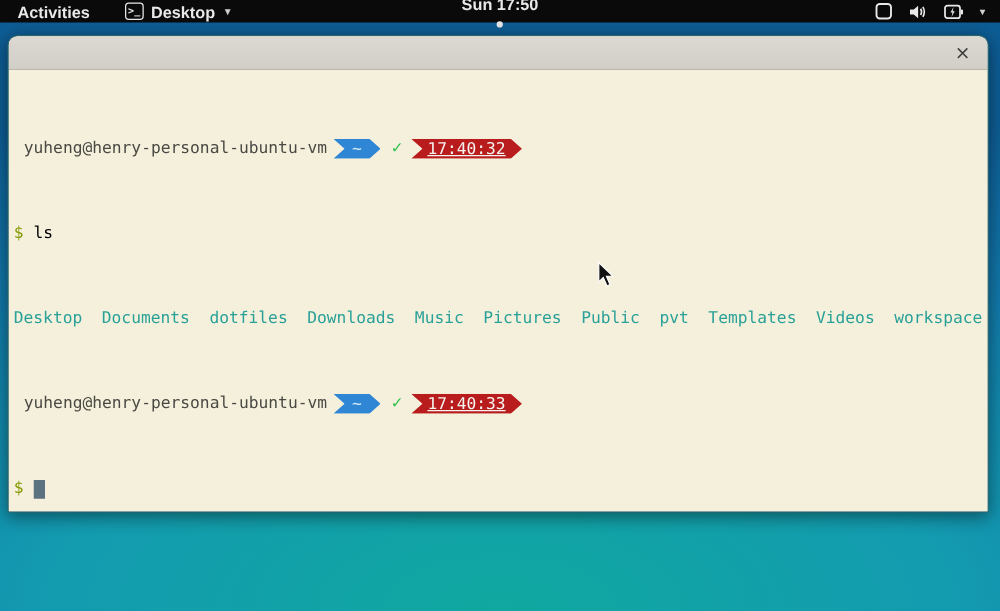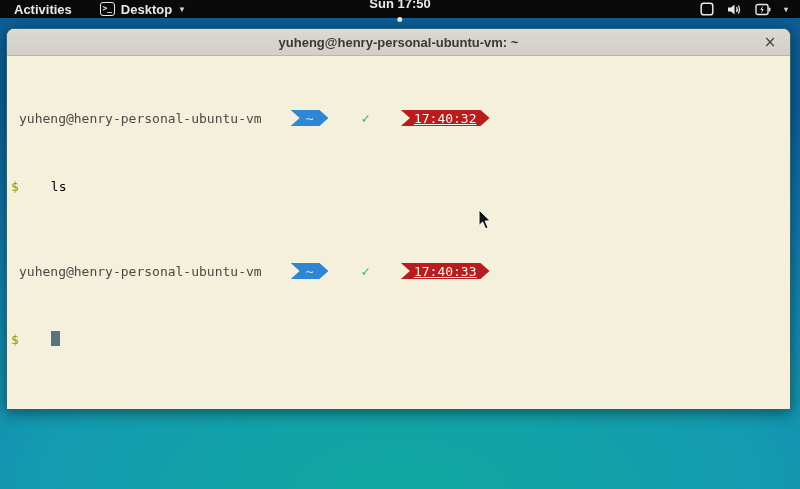--- a/index.html
+++ b/index.html
@@ -58,21 +58,21 @@
     font-family: "DejaVu Sans", sans-serif;
   }
 
   .terminal {
     height: 354px; background: #f5f0dc;
     padding: 3px 4px;
     font-family: "DejaVu Sans Mono", monospace;
     font-size: 13px; line-height: 17px; color: #4a4a44;
     white-space: pre; position: relative;
   }
-  .t-line { height: 17px; display: flex; align-items: flex-start; gap: 24px; }
+  .t-line { height: 17px; display: flex; align-items: flex-end; }
   .prompt-user { padding-left: 8px; color: #4a4a44; }
 
   .ribbon {
     display: inline-flex; align-items: center; justify-content: center;
     height: 16px; font-size: 13px;
     clip-path: polygon(0 0, calc(100% - 9px) 0, 100% 50%, calc(100% - 9px) 100%, 0 100%, 9px 50%);
   }
   .ribbon.blue { background: #2e86d4; color: #cfe6f7; padding: 0 15px; margin-left: 5px; }
   .ribbon.dark { background: #b91c1c; color: #f4f4f0; padding: 0 13px; margin-left: 7px; text-decoration: underline; }
   .check { color: #2bc14b; font-weight: 700; margin-left: 9px; font-size: 14px; }
@@ -115,38 +115,38 @@
       <rect x="1" y="1.5" width="12" height="10" rx="2" fill="none" stroke="#e9e9e9" stroke-width="1.4"></rect>
       <rect x="13.6" y="4.5" width="1.8" height="4" rx="0.8" fill="#e9e9e9"></rect>
       <polygon points="7.8,2.5 5.4,7 7,7 6.2,10.5 8.8,6 7.2,6" fill="#e9e9e9"></polygon>
     </svg>
     <span class="caret">▾</span>
   </div>
 </div>
 
 <div class="window">
   <div class="titlebar">
-    <span>yuheng@henry-personal-ubuntu-vm: ~</span>
     <span class="close-btn">×</span>
   </div>
 
   <div class="terminal">
     
     <div class="t-line">
       <span class="prompt-user">yuheng@henry-personal-ubuntu-vm</span>
       <span class="ribbon blue">~</span>
       <span class="check">✓</span>
       <span class="ribbon dark">17:40:32</span>
     </div>
     
     <div class="t-line">
       <span class="dollar">$</span>
       <span class="cmd">ls</span>
     </div>
     
+    <div class="t-line listing">Desktop  Documents  dotfiles  Downloads  Music  Pictures  Public  pvt  Templates  Videos  workspace</div>
     
     <div class="t-line">
       <span class="prompt-user">yuheng@henry-personal-ubuntu-vm</span>
       <span class="ribbon blue">~</span>
       <span class="check">✓</span>
       <span class="ribbon dark">17:40:33</span>
     </div>
     
     <div class="t-line">
       <span class="dollar">$</span>

